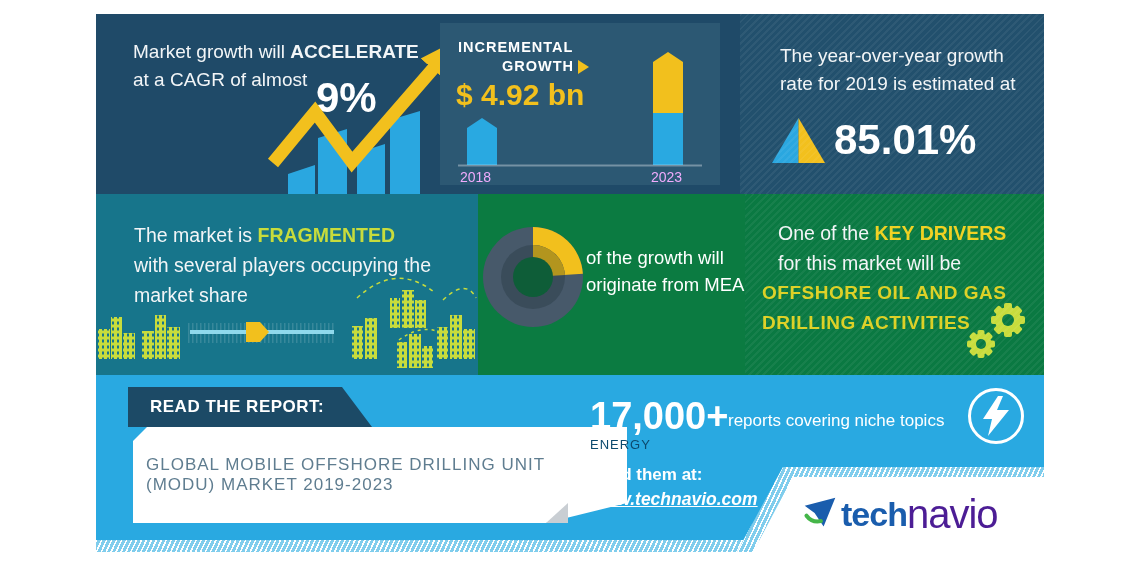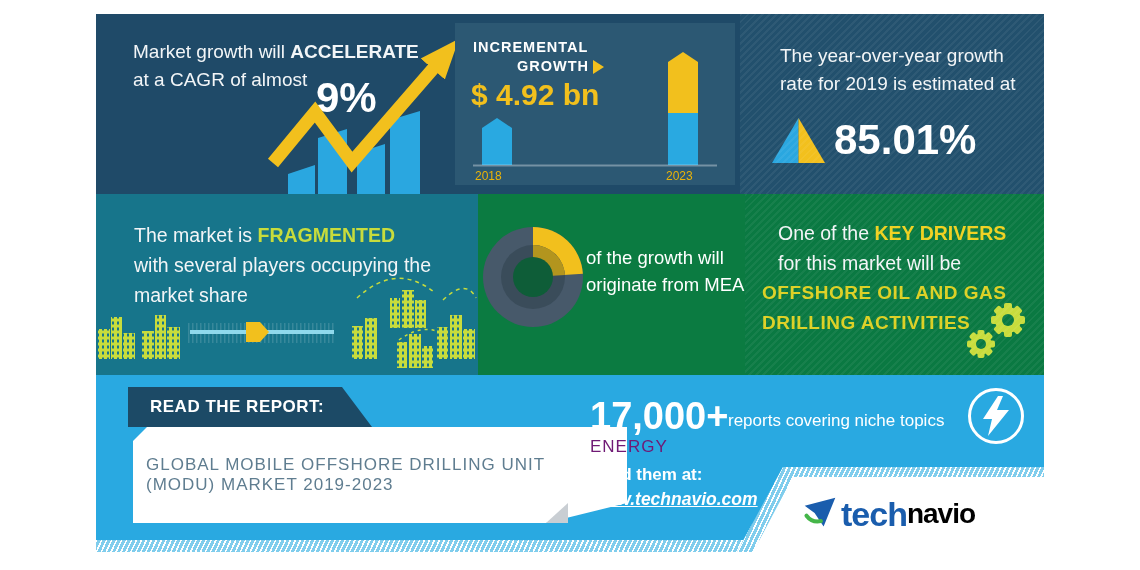--- a/index.html
+++ b/index.html
@@ -18,34 +18,34 @@
   .navy-left{background:#1f4a68;text-align:center;}
   .navy-card{background:#2c5873;}
   .navy-right{background:#22506d;}
   .teal{background:#17758b;}
   .green{background:#0b7b41;}
   .green-right{background:#0a7942;}
   .footer-blue{background:#29a9e1;}
   .incr-title{font-size:14.5px;font-weight:bold;letter-spacing:1px;color:#ffffff;white-space:nowrap;}
   .tri-right{display:inline-block;width:0;height:0;border-top:7px solid transparent;border-bottom:7px solid transparent;border-left:11px solid #f2c01d;margin-left:4px;vertical-align:middle;}
   .money{font-size:30px;font-weight:bold;color:#f2c01d;white-space:nowrap;}
-  .yrlab{font-size:12px;color:#eab308;white-space:nowrap;}
+  .yrlab{font-size:14px;color:#f0abfc;white-space:nowrap;}
   .banner{background:#1c4a66;clip-path:polygon(0 0,214px 0,244px 100%,0 100%);}
   .banner span{display:block;padding-left:22px;line-height:40px;font-size:17px;font-weight:bold;letter-spacing:.5px;color:#ffffff;white-space:nowrap;}
   .card{background:#ffffff;clip-path:polygon(14px 0,100% 0,100% 76px,413px 100%,0 100%,0 14px);}
   .card-text{position:absolute;left:13px;top:28px;font-size:17px;line-height:20px;letter-spacing:1px;color:#5f7d90;white-space:nowrap;}
   .fold{width:0;height:0;border-bottom:20px solid #c9ced3;border-left:22px solid transparent;}
   .count{font-size:38px;font-weight:bold;color:#ffffff;white-space:nowrap;}
   .note17{font-size:17px;color:#ffffff;white-space:nowrap;text-align:right;}
-  .cat{font-size:17px;letter-spacing:1px;color:#701a75;white-space:nowrap;}
+  .cat{font-size:13px;letter-spacing:1px;color:#0c4a6e;white-space:nowrap;}
   .url{font-size:17.5px;font-weight:bold;font-style:italic;color:#ffffff;text-decoration:underline;white-space:nowrap;}
   .bolt-circle{width:56px;height:56px;border:3.5px solid #ffffff;border-radius:50%;box-sizing:border-box;display:flex;align-items:center;justify-content:center;}
   .logo{display:flex;align-items:flex-end;}
   .logo .tech{color:#1a5dad;font-size:34px;font-weight:bold;letter-spacing:-1px;line-height:34px;}
-  .logo .navio{color:#000000;font-size:28px;font-weight:bold;letter-spacing:-1px;line-height:34px;}
+  .logo .navio{color:#4c1d95;font-size:40px;font-weight:normal;letter-spacing:-1px;line-height:34px;}
   .t20{font-size:19.5px;line-height:30px;color:#f2f5f7;white-space:nowrap;margin-left:16px;}
   .capline{font-size:19px;line-height:30px;font-weight:bold;letter-spacing:.5px;color:#dcd023;white-space:nowrap;}
 </style>
 </head>
 <body>
 
 <div class="page">
   <div class="info">
 
     <div class="panel navy-left" style="left:0;top:0;width:644px;height:180px">
@@ -59,21 +59,21 @@
           </marker>
         </defs>
         <polygon points="52,146 79,137 79,166 52,166" fill="#2aa7e0"></polygon>
         <polygon points="82,110 111,101 111,166 82,166" fill="#2aa7e0"></polygon>
         <polygon points="121,125 149,116 149,166 121,166" fill="#2aa7e0"></polygon>
         <polygon points="154,92 184,83 184,166 154,166" fill="#2aa7e0"></polygon>
         <polyline points="37,135 79,84 116,134 202,35" fill="none" stroke="#f2c01d" stroke-width="13" marker-end="url(#ah)"></polyline>
       </svg>
     </div>
 
-    <div class="panel navy-card" style="left:359px;top:9px;width:280px;height:162px">
+    <div class="panel navy-card" style="left:344px;top:9px;width:280px;height:162px">
       <div class="incr-title abs" style="left:18px;top:16px">INCREMENTAL</div>
       <div class="incr-title abs" style="left:62px;top:35px"><span>GROWTH</span><span class="tri-right"></span></div>
       <div class="money abs" style="left:16px;top:55px">$ 4.92 bn</div>
       <svg class="abs" style="left:0;top:0" width="280" height="162" viewBox="0 0 280 162">
         <polygon points="27,105 42,95 57,105 57,142 27,142" fill="#29a9e1"></polygon>
         <polygon points="213,39 228,29 243,39 243,90 213,90" fill="#f2c01d"></polygon>
         <rect x="213" y="90" width="30" height="52" fill="#29a9e1"></rect>
         <line x1="18" y1="142.5" x2="262" y2="142.5" stroke="rgba(255,255,255,0.35)" stroke-width="2"></line>
       </svg>
       <div class="yrlab abs" style="left:20px;top:146px">2018</div>

